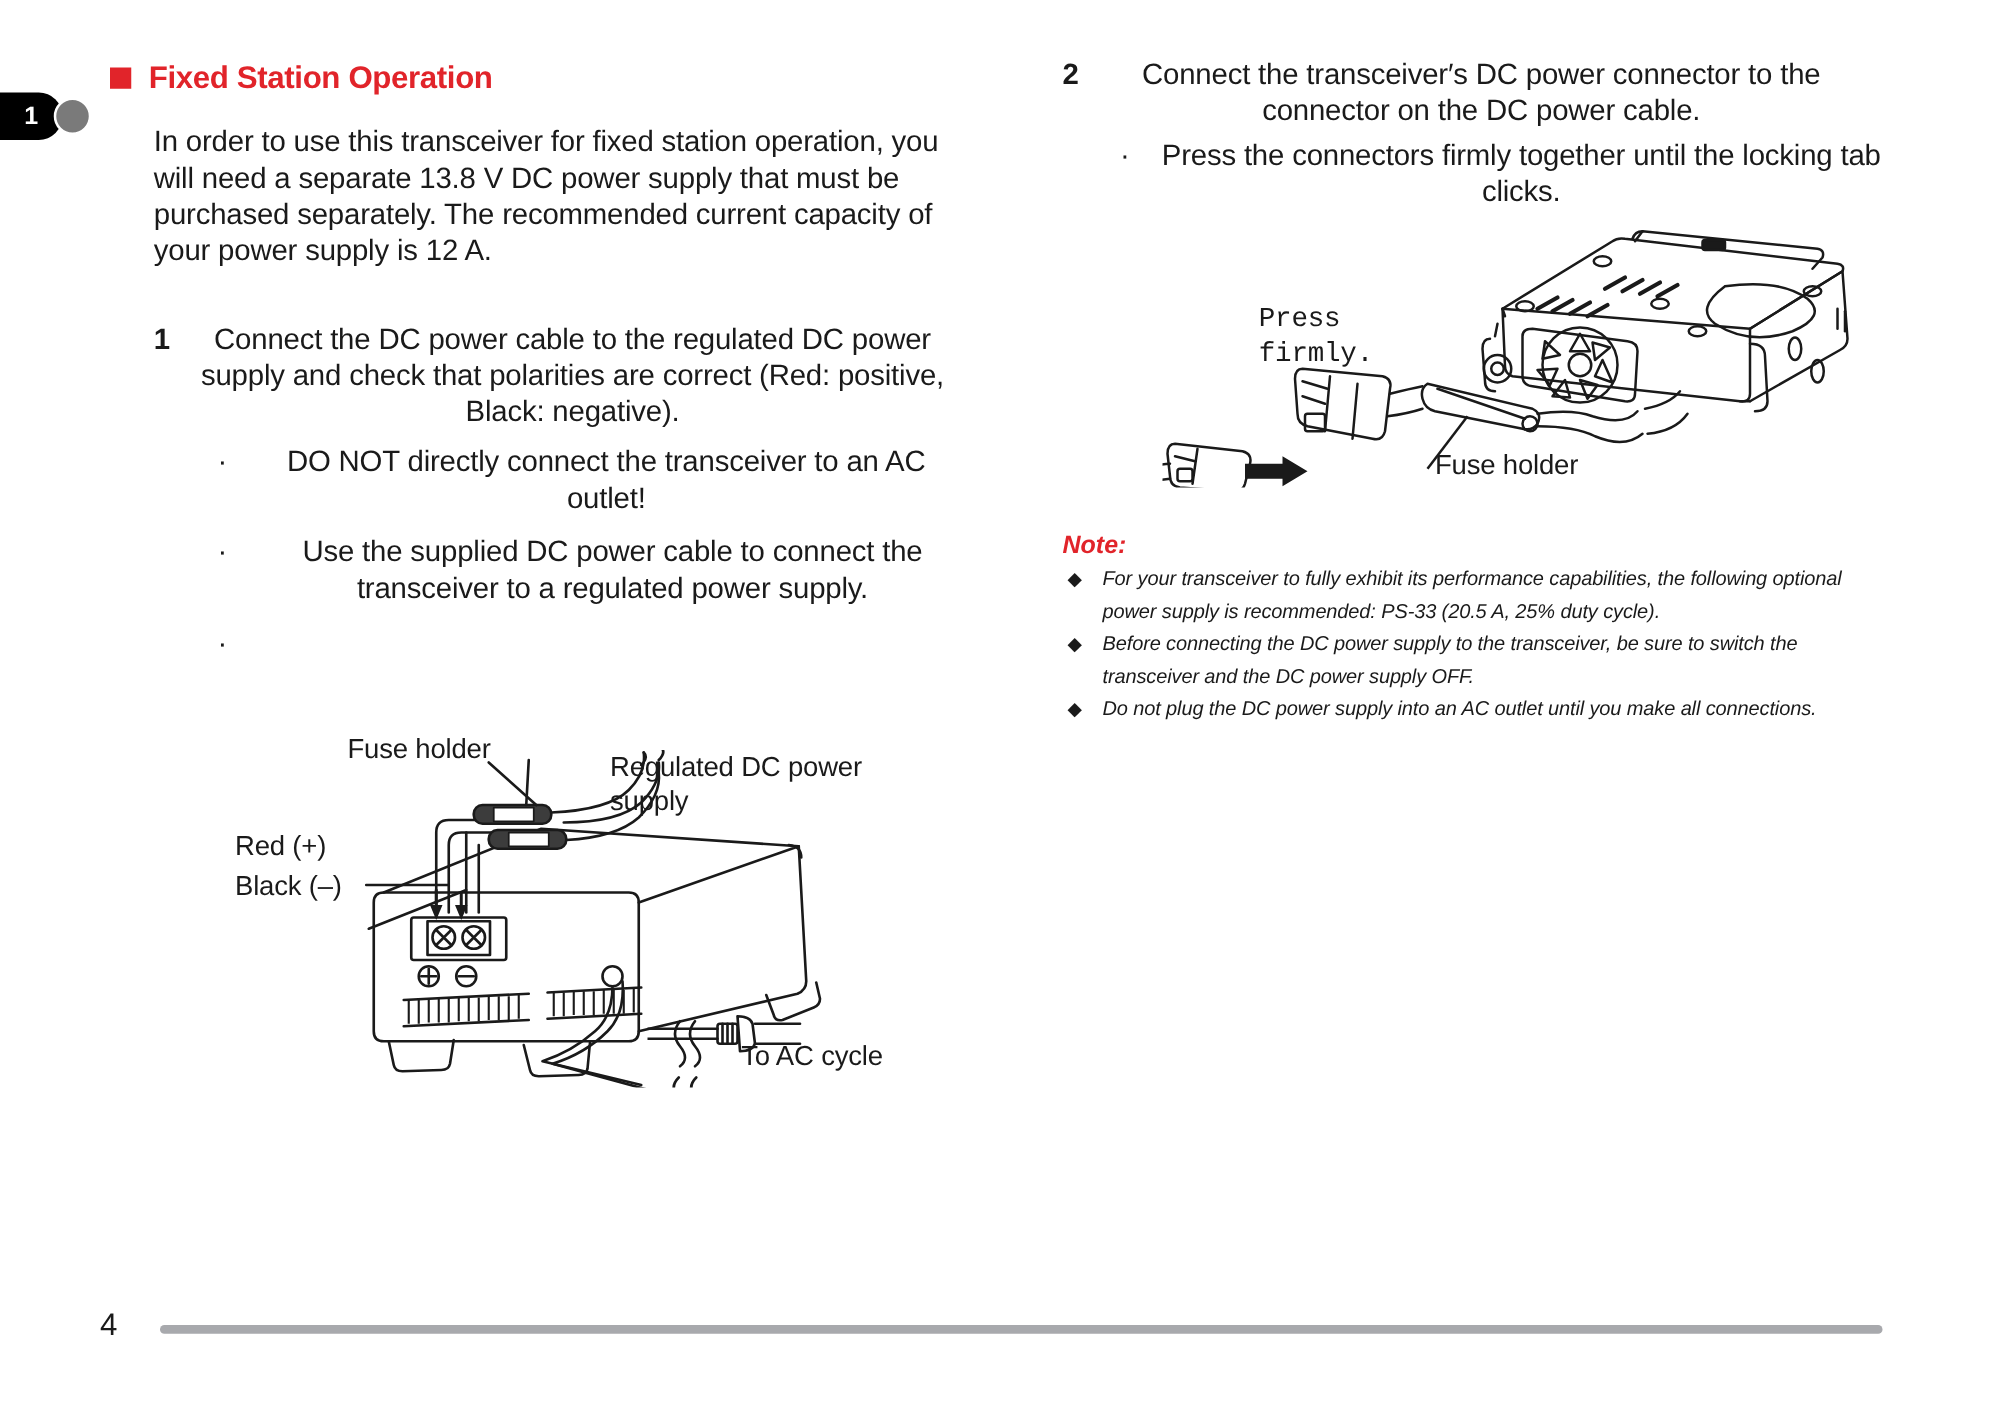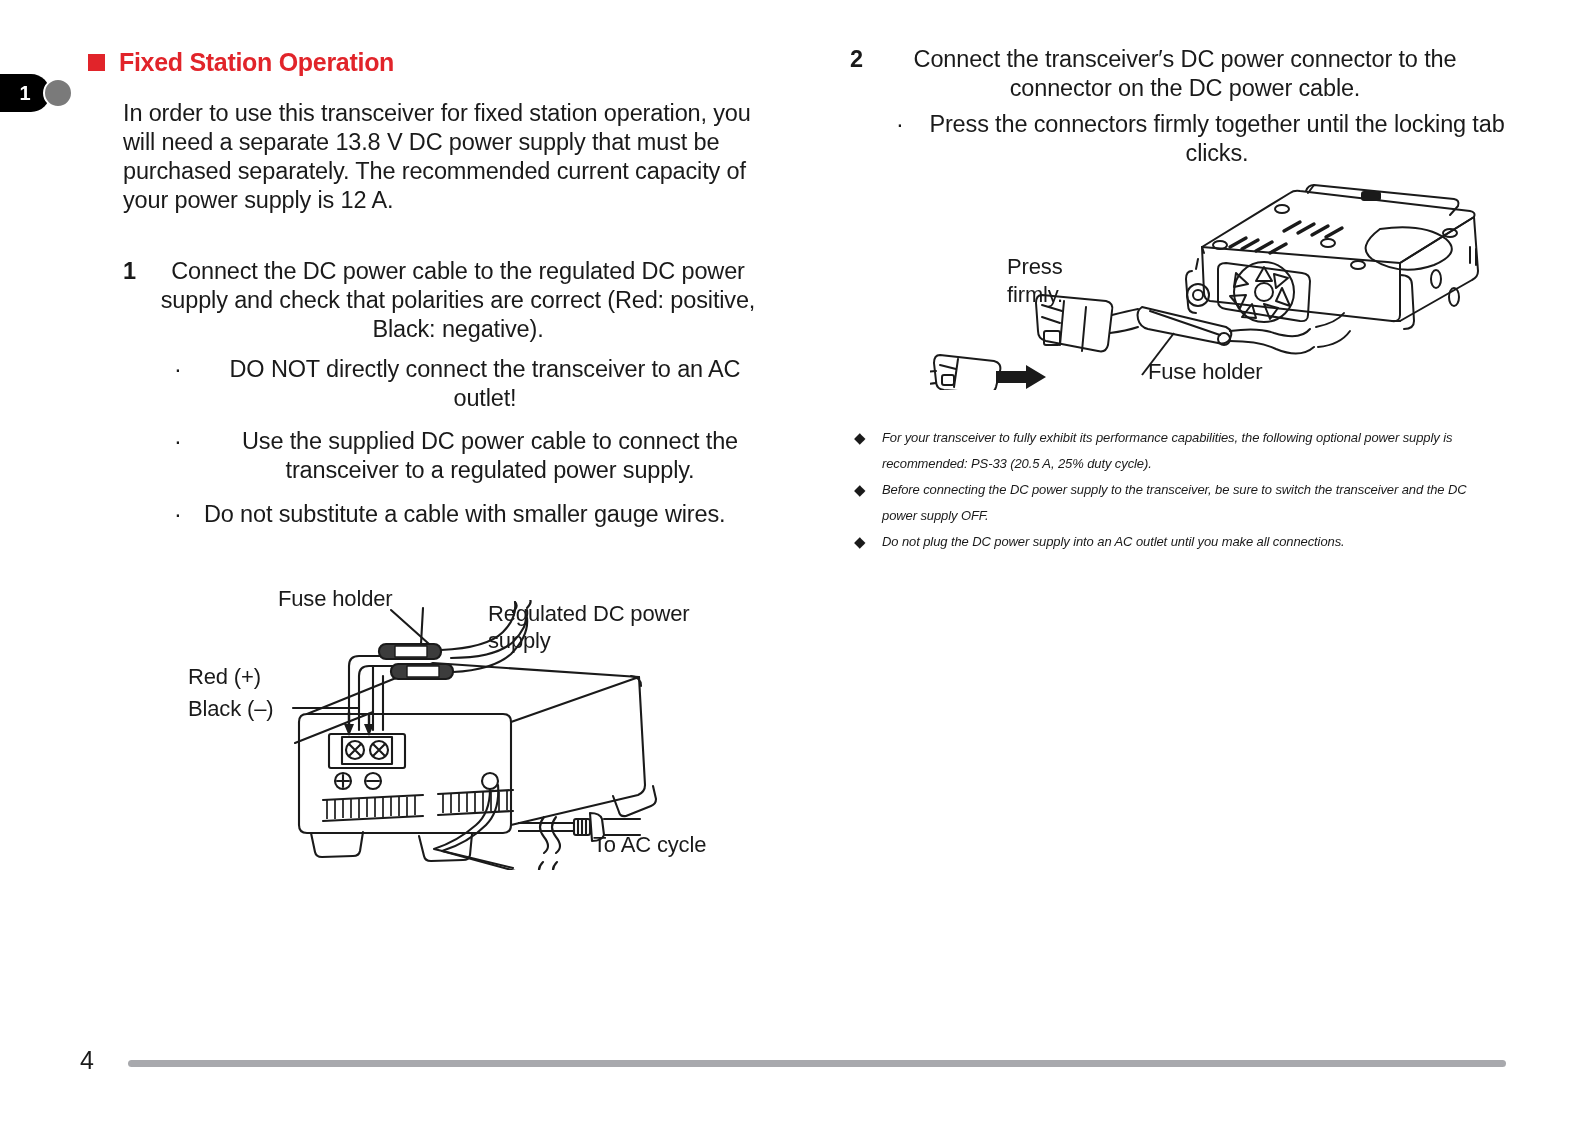--- a/index.html
+++ b/index.html
@@ -169,21 +169,21 @@
   }
   .note-item .dia {
     width: 32px;
     flex: none;
     font-size: 15px;
     line-height: 25.5px;
     padding-left: 4px;
     box-sizing: border-box;
   }
   .note-item .ntext {
-    font-size: 13px;
+    font-size: 16px;
     line-height: 25.5px;
     font-style: italic;
     letter-spacing: -0.1px;
   }
 
   
   .fig-label {
     position: absolute;
     font-size: 22px;
     line-height: 27px;
@@ -240,21 +240,20 @@
     <div class="dotitem" id="bullet-a">
       <div class="dot">·</div>
       <div class="dtext">DO NOT directly connect the transceiver to an AC outlet!</div>
     </div>
     <div class="dotitem" id="bullet-b">
       <div class="dot">·</div>
       <div class="dtext">Use the supplied DC power cable to connect the transceiver to a regulated power supply.</div>
     </div>
     <div class="dotitem" id="bullet-c">
       <div class="dot">·</div>
-      <div class="dtext">Do not substitute a cable with smaller gauge wires.</div>
     </div>
 
     <div class="fig" style="left:95px; top:600px; width:580px; height:270px;">
       <svg width="580" height="270" viewBox="0 0 580 270">
         <g fill="none" stroke="#1a1a1a" stroke-width="2.1" stroke-linejoin="round" stroke-linecap="round">
 
           <path d="M116 122 q0 -8 8 -8 L320 114 q8 0 8 8 L328 225 q0 8 -8 8 L124 233 q-8 0 -8 -8 Z"></path>
 
           <path d="M124 114 L250 63 L456 77 L328 122"></path>
 
@@ -482,25 +481,26 @@
         <g fill="#1a1a1a">
           <polygon points="66,196 66,208 96,208 96,214 116,202 96,190 96,196"></polygon>
         </g>
 
         <g fill="none" stroke="#1a1a1a" stroke-width="2">
           <path d="M244 158 L212 200"></path>
         </g>
       </svg>
     </div>
 
-    <div class="fig-label" style="left:157px; top:253px; line-height:28px;">Press
+    <div class="fig-label" style="left:157px; top:242px; line-height:28px;font-family:Liberation Mono, monospace;">Press
 firmly.</div>
     <div class="fig-label" style="left:298px; top:358px;">Fuse holder</div>
 
     <div id="note-block">
+      <div id="note-title">Note:</div>
 
       <div class="note-item">
         <div class="dia">◆</div>
         <div class="ntext">For your transceiver to fully exhibit its performance capabilities, the following optional power supply is recommended: PS-33 (20.5 A, 25% duty cycle).</div>
       </div>
       <div class="note-item">
         <div class="dia">◆</div>
         <div class="ntext">Before connecting the DC power supply to the transceiver, be sure to switch the transceiver and the DC power supply OFF.</div>
       </div>
       <div class="note-item">

